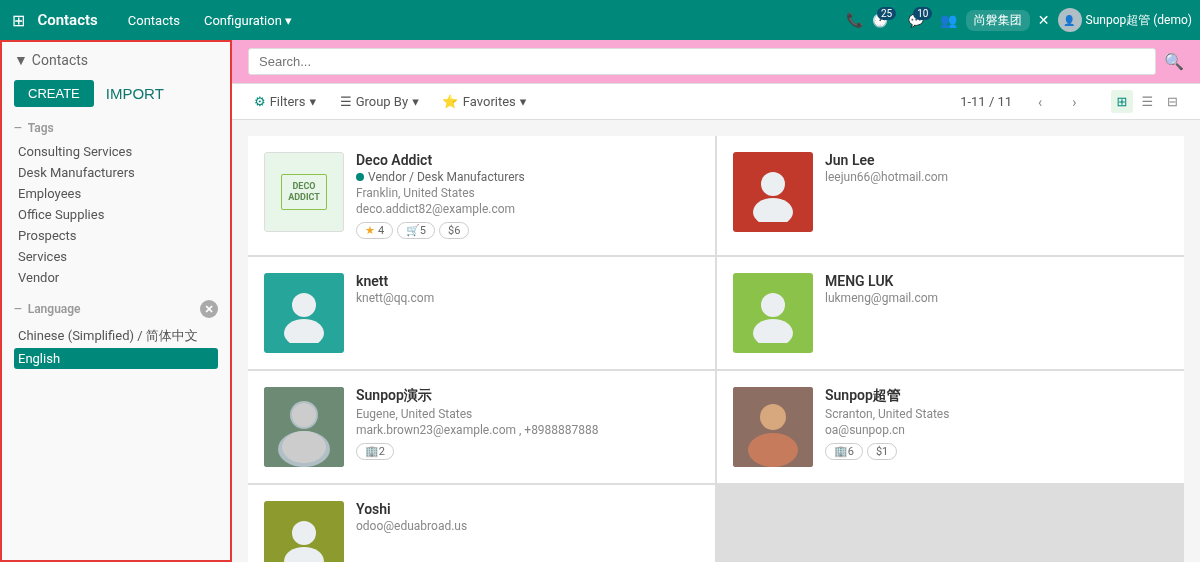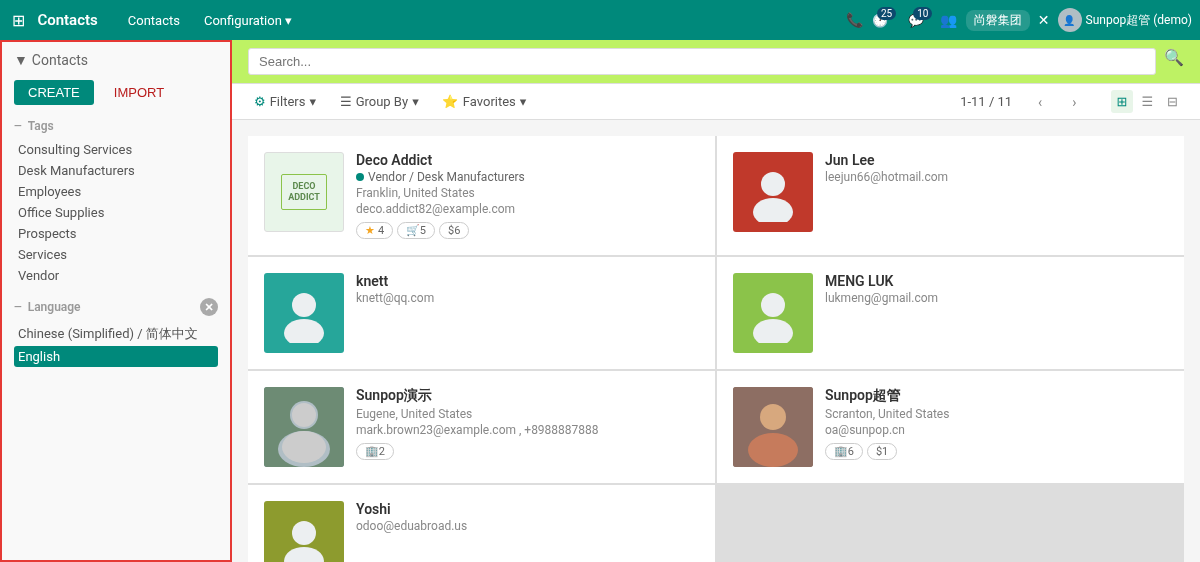--- a/index.html
+++ b/index.html
@@ -34,41 +34,41 @@
     .sidebar {
       width: 232px;
       background: #f9f9f9;
       border-right: 1px solid #ddd;
       overflow-y: auto;
       flex-shrink: 0;
       border: 2px solid #e53935;
     }
     .sidebar-header { padding: 10px 12px 4px; }
     .sidebar-contacts-title { font-size: 14px; color: #666; display: flex; align-items: center; gap: 4px; cursor: pointer; }
-    .sidebar-actions { display: flex; gap: 16px; padding: 8px 12px; }
+    .sidebar-actions { display: flex; gap: 8px; padding: 8px 12px; }
     .btn-create { background: #00897b; color: white; border: none; padding: 5px 14px; border-radius: 3px; font-size: 13px; cursor: pointer; font-weight: 500; }
-    .btn-import { background: transparent; color: #b91c1c; border: none; padding: 5px 4px; font-size: 13px; cursor: pointer; font-weight: 500; }
+    .btn-import { background: transparent; color: #0f766e; border: none; padding: 5px 4px; font-size: 15px; cursor: pointer; font-weight: 500; }
 
     .sidebar-section { padding: 6px 12px; }
     .sidebar-section-title { font-size: 12px; color: #999; font-weight: 600; display: flex; align-items: center; gap: 6px; margin-bottom: 6px; }
     .sidebar-section-title::before { content: '—'; font-size: 10px; }
     .sidebar-item { padding: 3px 4px; cursor: pointer; border-radius: 3px; color: #555; font-size: 13px; }
     .sidebar-item.active { background: #00897b; color: white; }
 
     .sidebar-language-section { padding: 6px 12px; position: relative; }
     .sidebar-language-header { font-size: 12px; color: #999; font-weight: 600; display: flex; align-items: center; justify-content: space-between; margin-bottom: 6px; }
     .lang-title { display: flex; align-items: center; gap: 6px; }
     .lang-title::before { content: '—'; font-size: 10px; }
     .close-lang { width: 18px; height: 18px; background: #aaa; border-radius: 50%; color: white; display: flex; align-items: center; justify-content: center; font-size: 11px; cursor: pointer; }
 
     
     .main { flex: 1; display: flex; flex-direction: column; overflow: hidden; }
 
     
-    .toolbar { background: #bef264; border-bottom: 1px solid #ddd; padding: 8px 16px; display: flex; align-items: flex-start; gap: 8px; }
+    .toolbar { background: #f9a8d4; border-bottom: 1px solid #ddd; padding: 8px 16px; display: flex; align-items: center; gap: 8px; }
     .search-box { flex: 1; border: 1px solid #ddd; border-radius: 3px; padding: 5px 10px; font-size: 13px; color: #999; }
     .search-icon { color: #666; font-size: 16px; cursor: pointer; }
 
     .filters-bar { background: white; border-bottom: 1px solid #ddd; padding: 6px 16px; display: flex; align-items: center; gap: 12px; }
     .filter-btn { display: flex; align-items: center; gap: 4px; color: #555; cursor: pointer; font-size: 13px; padding: 3px 6px; border-radius: 3px; }
     .filter-icon { color: #00897b; }
     .pagination { margin-left: auto; display: flex; align-items: center; gap: 22px; font-size: 13px; color: #555; }
     .page-nav { color: #888; cursor: pointer; font-size: 14px; padding: 2px 4px; }
     .view-btns { display: flex; gap: 2px; margin-left: 8px; }
     .view-btn { padding: 4px 6px; cursor: pointer; color: #888; border-radius: 3px; }

